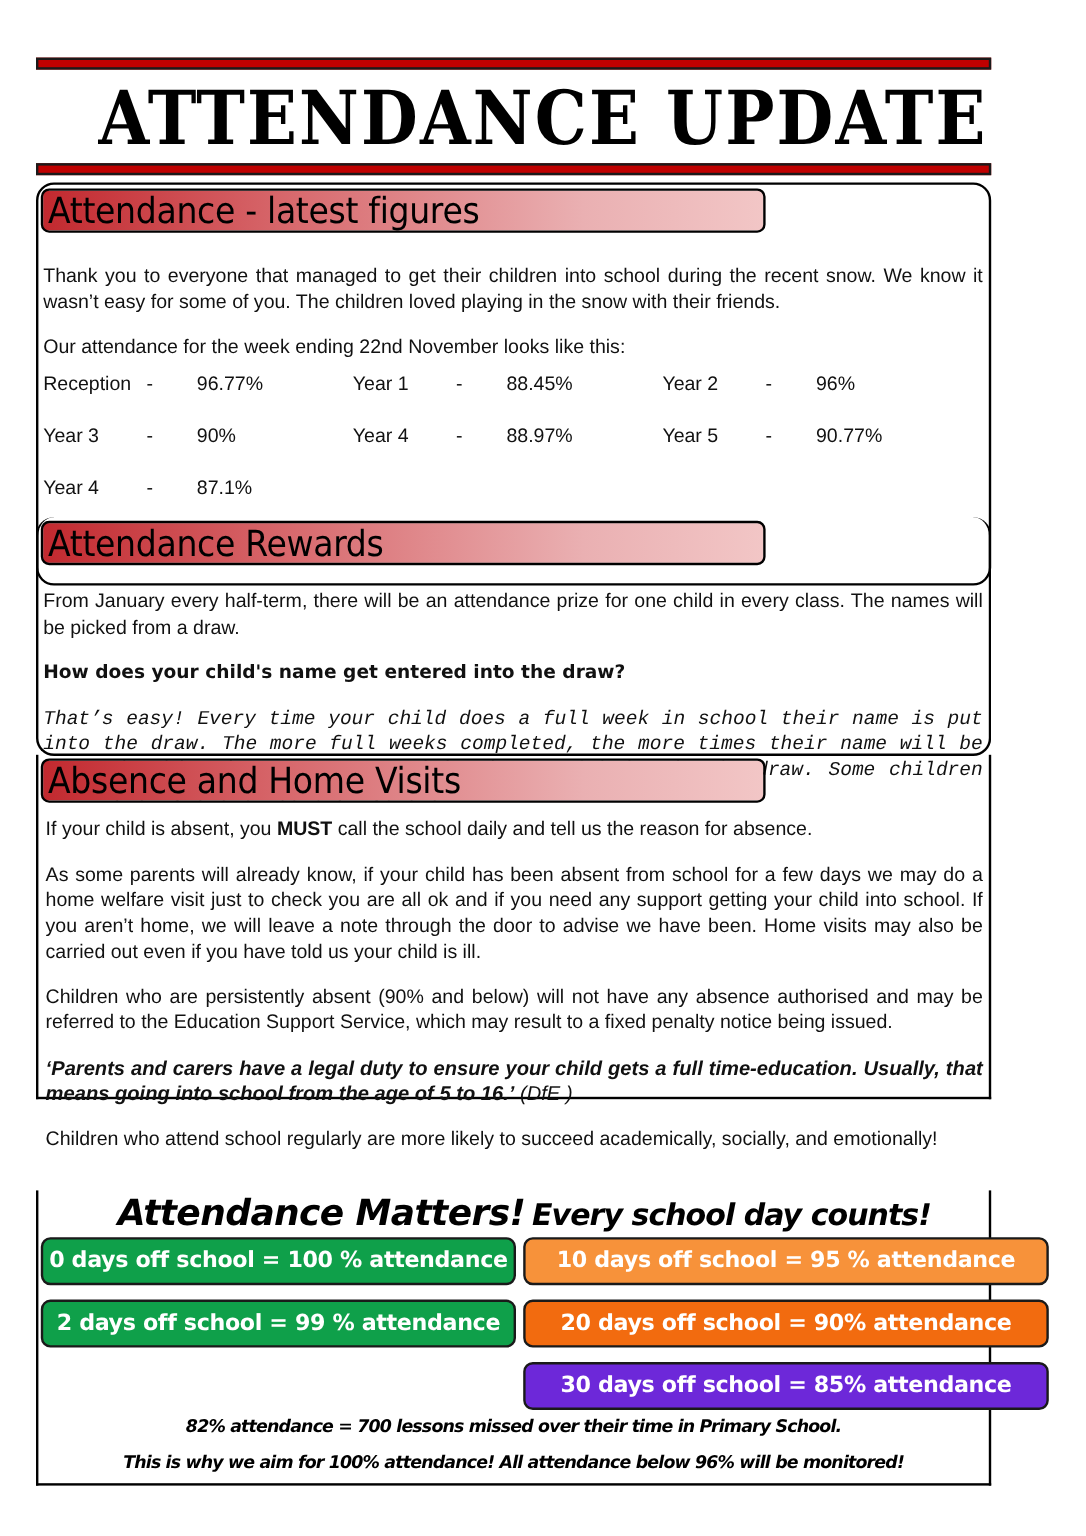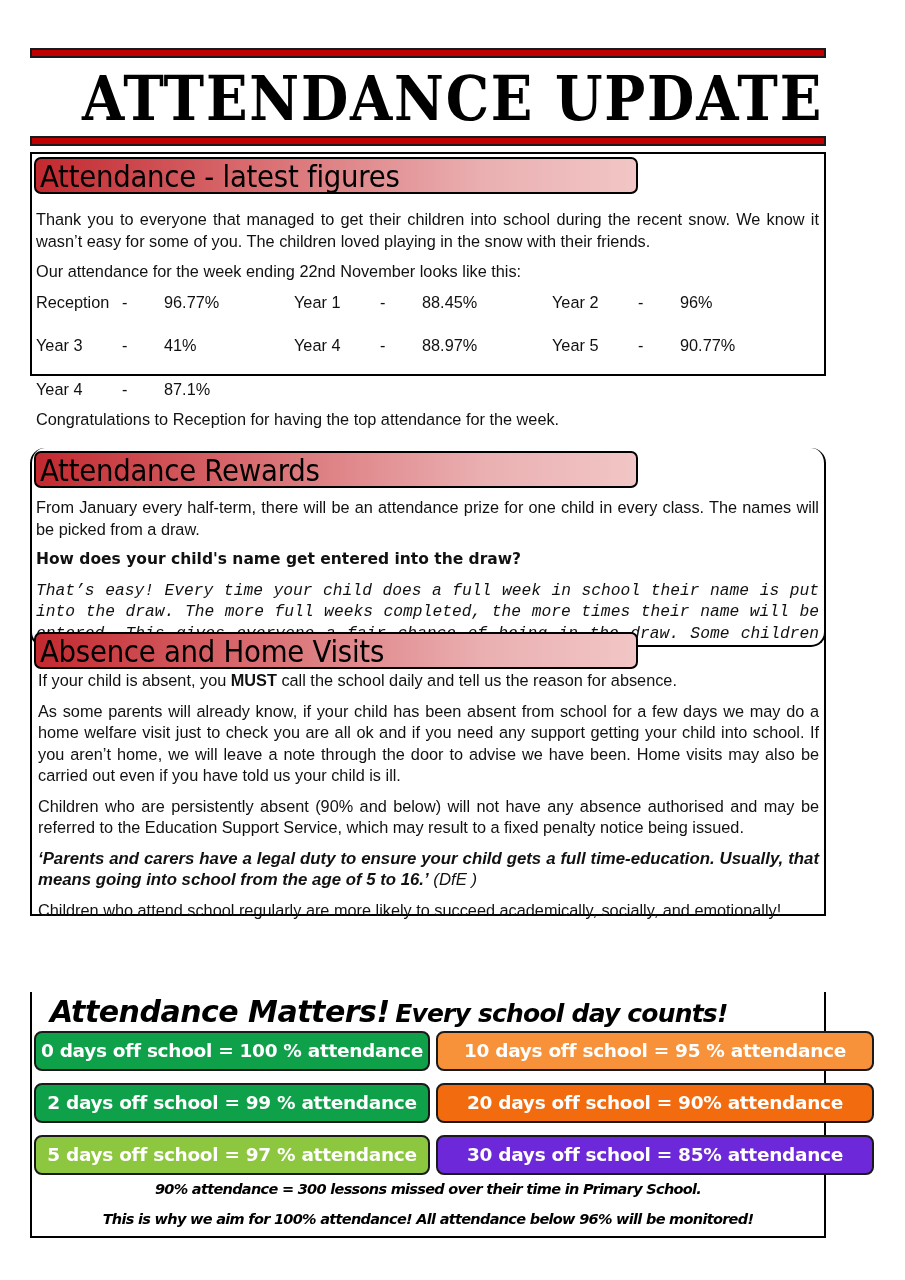--- a/index.html
+++ b/index.html
@@ -11,46 +11,46 @@
   #bar-top { top: 48px; }
   #bar-bottom { top: 136px; }
 
   .title { position: absolute; left: 0; width: 905px; top: 62px; text-align: center;
            font-family: "DejaVu Serif", serif; font-weight: bold; font-size: 62px;
            letter-spacing: 2px; line-height: 74px; transform: scaleX(0.88); transform-origin: center;
            color: #000; }
 
   .section { position: absolute; left: 30px; width: 796px; border: 2px solid #000;
              box-sizing: border-box; border-top: none; }
-  #sec1 { top: 152px; height: 224px; border-top: 2px solid #000; }
-  #sec2 { top: 448px; height: 199px; border-radius: 15px; }
+  #sec1 { top: 152px; height: 336px; border-top: 2px solid #000; border-radius: 15px; }
+  #sec2 { top: 431px; height: 199px; border-radius: 15px; }
   #sec3 { top: 629px; height: 287px; }
   #sec4 { top: 992px; height: 246px; }
 
   .sec-head { position: absolute; left: 2px; top: 3px; width: 604px; height: 37px;
               border: 2px solid #000; border-radius: 7px; box-sizing: border-box;
               background: linear-gradient(90deg, #c2292f 0%, #d86a6e 35%, #eab0b2 75%, #f2c6c6 100%); }
   .sec-head span { position: absolute; left: 4px; top: 0px; font-family: "DejaVu Sans", sans-serif;
                    font-size: 30px; line-height: 36px; color: #000; transform: scaleX(0.92);
                    transform-origin: left; letter-spacing: -0.3px; white-space: nowrap; }
 
   .body { position: absolute; left: 4px; right: 5px; font-family: "Liberation Sans", sans-serif;
           font-size: 16.3px; line-height: 21.5px; color: #111; }
-  .body p { margin: 5px 0 9px 0; text-align: justify; }
+  .body p { margin: 16px 0 9px 0; text-align: justify; }
 
   .figs { display: grid; grid-template-columns: 86px 42px 130px 86px 42px 130px 86px 42px 100px;
           row-gap: 22px; margin-bottom: 9px; }
   .figs span { display: block; line-height: 21.5px; }
 
   .bold-q { font-weight: bold; font-family: "DejaVu Sans", sans-serif; font-size: 15.5px; }
   .ital { font-style: italic; font-family: Liberation Mono, monospace; }
   .quote { font-weight: bold; font-style: italic; font-size: 16.8px; }
   .quote .src { font-weight: normal; }
 
-  .matters { position: absolute; left: 0; right: 0; top: 2px; text-align: left; white-space: nowrap;
+  .matters { position: absolute; left: 0; right: 0; top: 2px; text-align: center; white-space: nowrap;
              font-family: "DejaVu Sans", sans-serif; font-weight: bold; font-style: italic; color: #000; padding-left: 18px; }
   .matters .big { font-size: 30px; letter-spacing: -0.5px; }
   .matters .small { font-size: 25px; letter-spacing: -0.8px; }
 
   .pill { position: absolute; height: 40px; border: 2px solid #1a1a1a; border-radius: 8px;
           box-sizing: border-box; color: #fff; font-family: "DejaVu Sans", sans-serif; font-weight: bold;
           font-size: 18.5px; line-height: 36px; text-align: center; white-space: nowrap;
           letter-spacing: -0.3px; }
   .pill.l { left: 2px; width: 396px; }
   .pill.r { left: 404px; width: 438px; }
@@ -84,21 +84,21 @@
       <span>96.77%</span>
       <span>Year 1</span>
       <span>-</span>
       <span>88.45%</span>
       <span>Year 2</span>
       <span>-</span>
       <span>96%</span>
 
       <span>Year 3</span>
       <span>-</span>
-      <span>41%</span>
+      <span>90%</span>
       <span>Year 4</span>
       <span>-</span>
       <span>88.97%</span>
       <span>Year 5</span>
       <span>-</span>
       <span>90.77%</span>
 
       <span>Year 4</span>
       <span>-</span>
       <span>87.1%</span>
@@ -131,19 +131,18 @@
   </div>
 </div>
 
 <div class="section" id="sec4">
   <div class="matters">
     <span class="big">Attendance Matters!</span>
     <span class="small">Every school day counts!</span>
   </div>
   <div class="pill l row1" style="background:#0fa04a;">0 days off school = 100 % attendance</div>
   <div class="pill l row2" style="background:#0fa04a;">2 days off school = 99 % attendance</div>
-  <div class="pill l row3" style="background:#8dc63f;">5 days off school = 97 % attendance</div>
   <div class="pill r row1" style="background:#f7923a;">10 days off school = 95 % attendance</div>
   <div class="pill r row2" style="background:#f26b0f;">20 days off school = 90% attendance</div>
   <div class="pill r row3" style="background:#6d28d9;">30 days off school = 85% attendance</div>
-  <div class="foot" id="foot1">90% attendance = 300 lessons missed over their time in Primary School.</div>
+  <div class="foot" id="foot1">82% attendance = 700 lessons missed over their time in Primary School.</div>
   <div class="foot" id="foot2">This is why we aim for 100% attendance!  All attendance below 96% will be monitored!</div>
 </div>
 
 </body></html>

